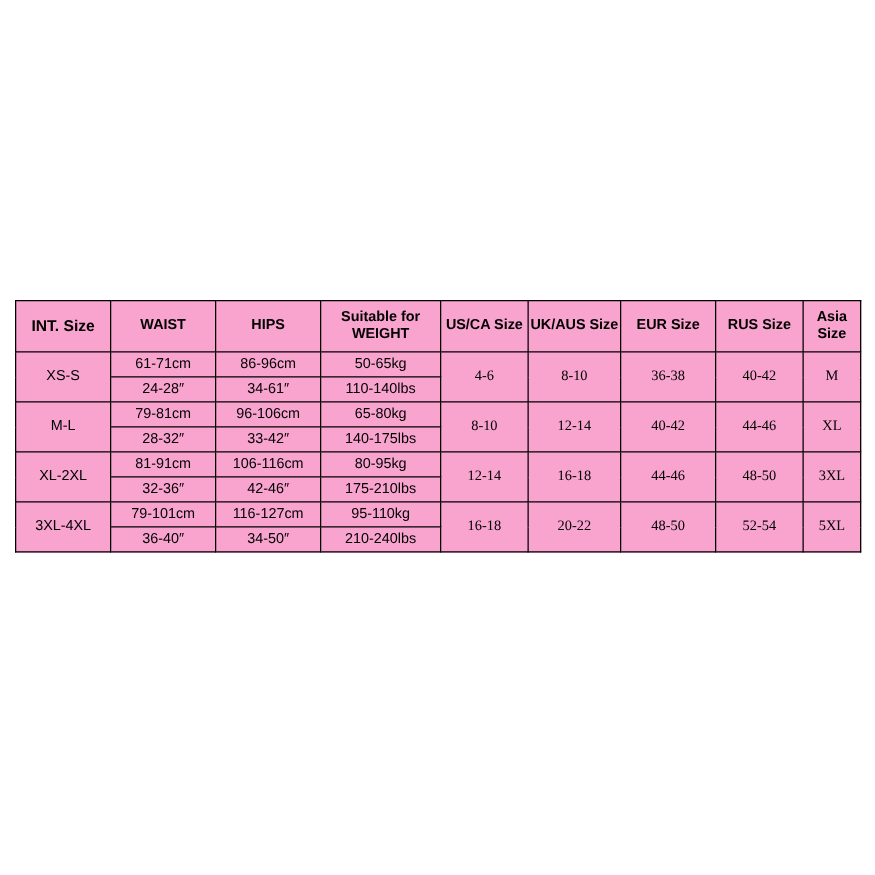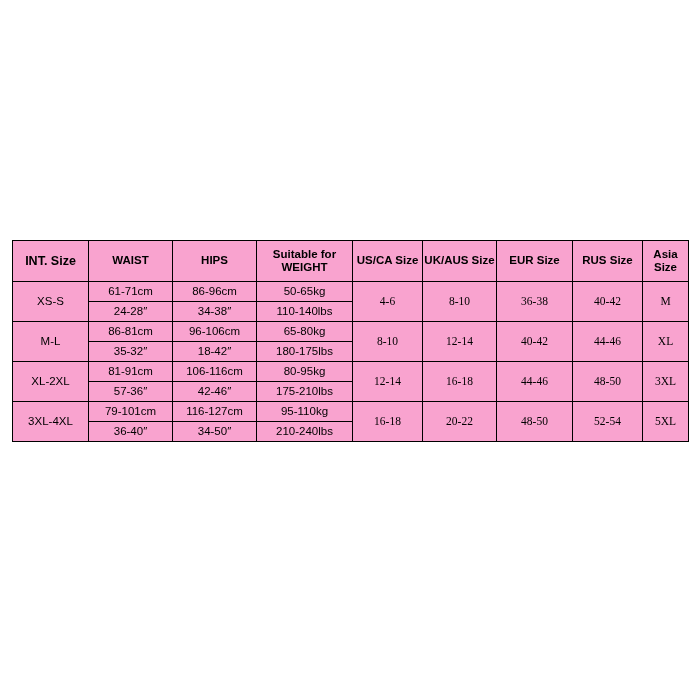--- a/index.html
+++ b/index.html
@@ -110,54 +110,54 @@
           <td>86-96cm</td>
           <td>50-65kg</td>
           <td class="merged" rowspan="2">4-6</td>
           <td class="merged" rowspan="2">8-10</td>
           <td class="merged" rowspan="2">36-38</td>
           <td class="merged" rowspan="2">40-42</td>
           <td class="merged" rowspan="2">M</td>
         </tr>
         <tr>
           <td>24-28″</td>
-          <td>34-38″</td>
+          <td>34-61″</td>
           <td>110-140lbs</td>
         </tr>
 
         <tr>
           <td class="size-label" rowspan="2">M-L</td>
-          <td>86-81cm</td>
+          <td>79-81cm</td>
           <td>96-106cm</td>
           <td>65-80kg</td>
           <td class="merged" rowspan="2">8-10</td>
           <td class="merged" rowspan="2">12-14</td>
           <td class="merged" rowspan="2">40-42</td>
           <td class="merged" rowspan="2">44-46</td>
           <td class="merged" rowspan="2">XL</td>
         </tr>
         <tr>
-          <td>35-32″</td>
-          <td>18-42″</td>
-          <td>180-175lbs</td>
+          <td>28-32″</td>
+          <td>33-42″</td>
+          <td>140-175lbs</td>
         </tr>
 
         <tr>
           <td class="size-label" rowspan="2">XL-2XL</td>
           <td>81-91cm</td>
           <td>106-116cm</td>
           <td>80-95kg</td>
           <td class="merged" rowspan="2">12-14</td>
           <td class="merged" rowspan="2">16-18</td>
           <td class="merged" rowspan="2">44-46</td>
           <td class="merged" rowspan="2">48-50</td>
           <td class="merged" rowspan="2">3XL</td>
         </tr>
         <tr>
-          <td>57-36″</td>
+          <td>32-36″</td>
           <td>42-46″</td>
           <td>175-210lbs</td>
         </tr>
 
         <tr>
           <td class="size-label" rowspan="2">3XL-4XL</td>
           <td>79-101cm</td>
           <td>116-127cm</td>
           <td>95-110kg</td>
           <td class="merged" rowspan="2">16-18</td>

